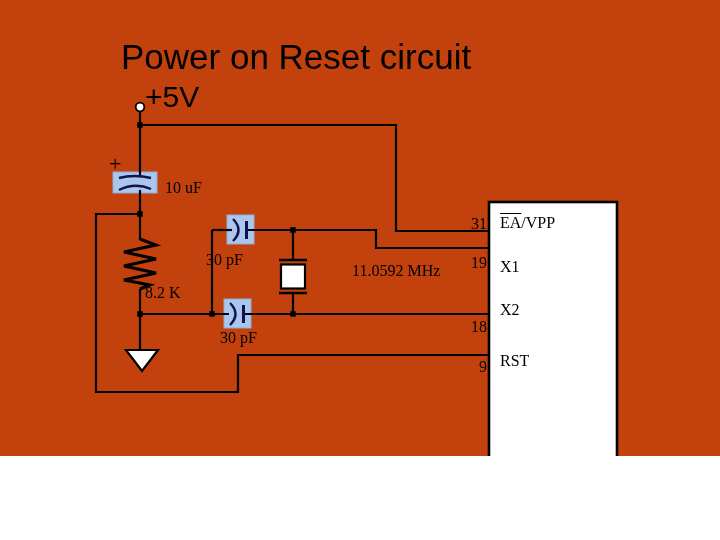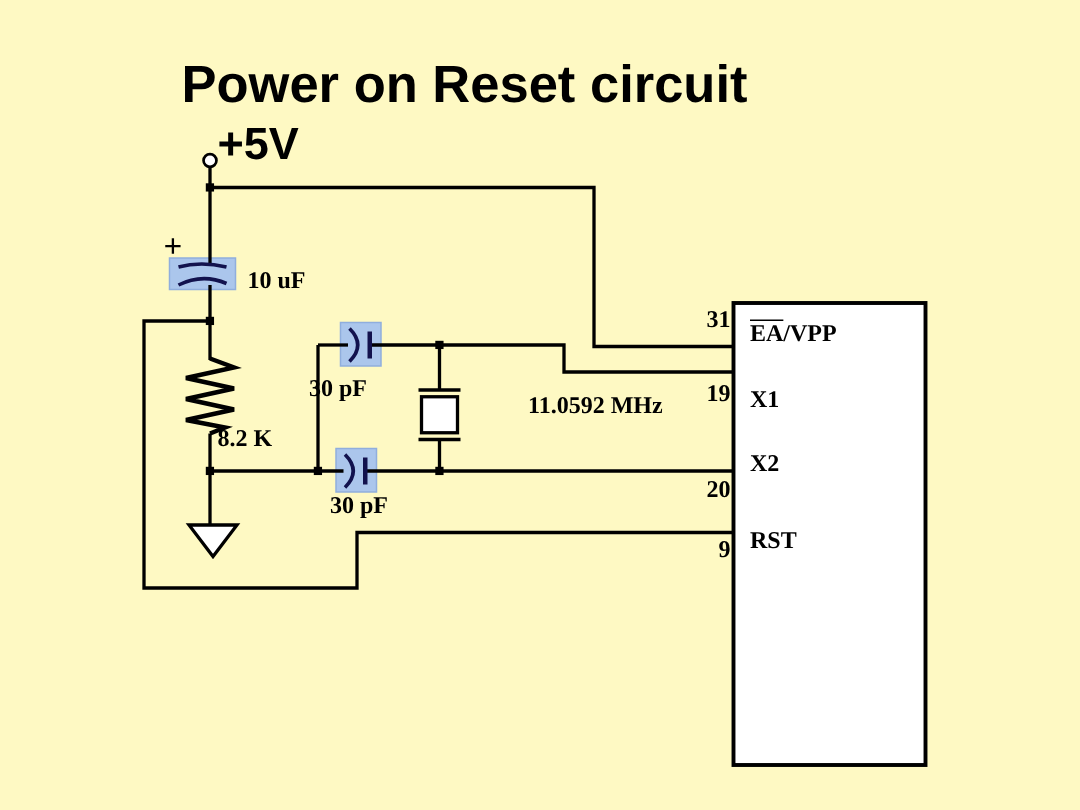--- a/index.html
+++ b/index.html
@@ -1,23 +1,22 @@
 <!DOCTYPE html>
 <html><head>
 <meta charset="utf-8">
 <style>
   html,body{margin:0;padding:0;background:#ffffff;}
   .slide{
     position:relative;
-    width:720px;height:540px;
-    background:#fef9c3;
+    width:720px;height:456px;
+    background:#c2410c;
     overflow:hidden;
     font-family:"Liberation Serif", serif;
     color:#000;
-    font-weight:bold;
   }
   .title{
     position:absolute;left:121px;top:38px;
     font-family:"Liberation Sans", sans-serif;
     font-size:35px;line-height:1.1;color:#000;
     white-space:nowrap;
   }
   .supply{
     position:absolute;left:145px;top:82px;
     font-family:"Liberation Sans", sans-serif;
@@ -26,21 +25,21 @@
   .lbl{
     position:absolute;font-size:16px;line-height:1.15;white-space:nowrap;
   }
   .plus{left:109px;top:151px;font-size:22px;}
   .cap10-val{left:165px;top:179px;}
   .res-val{left:145px;top:284px;}
   .cap-top-val{left:206px;top:251px;}
   .cap-bot-val{left:220px;top:329px;}
   .xtal-val{left:311px;top:262px;margin-left:41px;}
   .pin-num{left:447px;width:40px;text-align:right;}
-  .pn-31{top:205px;} .pn-19{top:254px;} .pn-18{top:318px;} .pn-9{top:358px;}
+  .pn-31{top:215px;} .pn-19{top:254px;} .pn-18{top:318px;} .pn-9{top:358px;}
   .pin-lbl{left:500px;}
   .pl-ea{top:214px;} .pl-x1{top:238px;margin-top:20px;} .pl-x2{top:301px;} .pl-rst{top:352px;}
   .ov{text-decoration:overline;}
   svg.circuit{position:absolute;left:0;top:0;}
 </style>
 </head>
 <body>
 
 <div class="slide">
 
@@ -109,21 +108,21 @@
 
   <div class="lbl plus">+</div>
   <div class="lbl cap10-val">10 uF</div>
   <div class="lbl res-val">8.2 K</div>
   <div class="lbl cap-top-val">30 pF</div>
   <div class="lbl cap-bot-val">30 pF</div>
   <div class="lbl xtal-val">11.0592 MHz</div>
 
   <div class="lbl pin-num pn-31">31</div>
   <div class="lbl pin-num pn-19">19</div>
-  <div class="lbl pin-num pn-18">20</div>
+  <div class="lbl pin-num pn-18">18</div>
   <div class="lbl pin-num pn-9">9</div>
 
   <div class="lbl pin-lbl pl-ea"><span class="ov">EA</span><span>/VPP</span></div>
   <div class="lbl pin-lbl pl-x1">X1</div>
   <div class="lbl pin-lbl pl-x2">X2</div>
   <div class="lbl pin-lbl pl-rst">RST</div>
 
 </div>
 
 </body></html>

